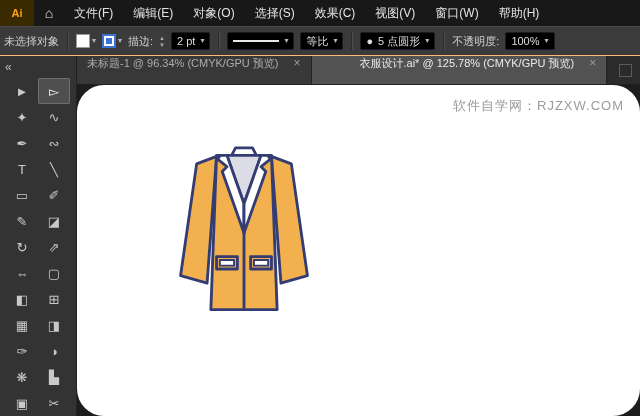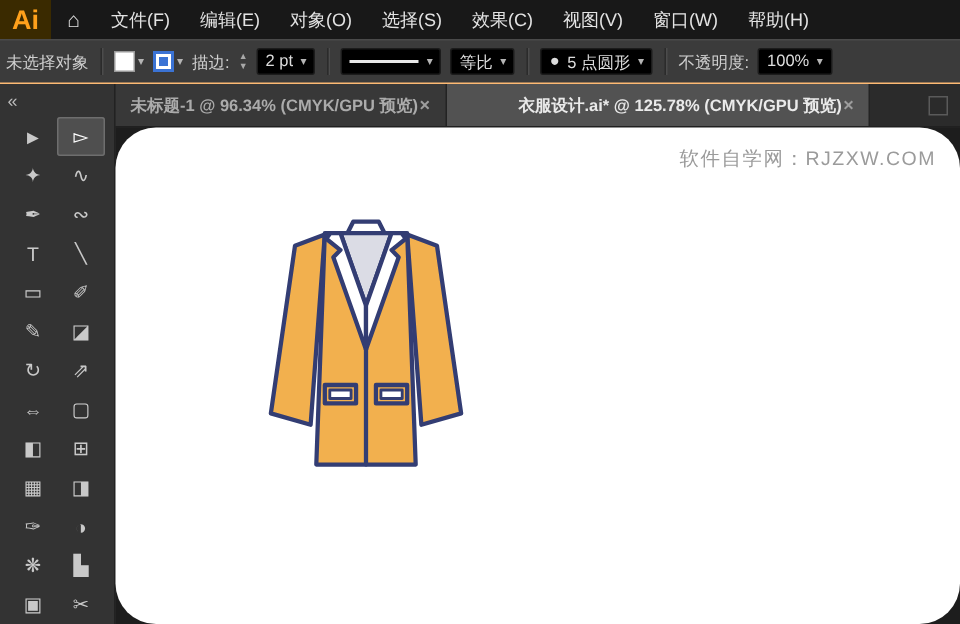--- a/index.html
+++ b/index.html
@@ -2,21 +2,21 @@
 <html><head>
 <meta charset="utf-8">
 <style>
   html,body{margin:0;padding:0;background:#1d1d1d;}
   .app{width:640px;height:416px;display:flex;flex-direction:column;overflow:hidden;
        font-family:"Liberation Sans","DejaVu Sans",sans-serif;-webkit-font-smoothing:antialiased;}
 
   
   .menubar{flex:0 0 26px;height:26px;background:#181818;display:flex;align-items:center;
            color:#e3e3e3;font-size:12px;}
-  .ai-logo{width:34px;height:26px;background:#3a2a00;color:#ffa11b;font-weight:bold;font-size:18px;
+  .ai-logo{width:34px;height:26px;background:#3a2a00;color:#ffa11b;font-weight:bold;font-size:11px;
            display:flex;align-items:center;justify-content:center;}
   .home-icon{width:30px;text-align:center;font-size:14px;color:#e0e0e0;}
   .menu-item{padding:16px 10px;line-height:26px;white-space:nowrap;cursor:default;}
 
   
   .controlbar{flex:0 0 30px;height:30px;background:#3b3b3b;border-top:1px solid #4a4a4a;
               border-bottom:1px solid #fdba74;display:flex;align-items:center;gap:6px;
               padding:0 4px;font-size:11px;color:#cfcfcf;overflow:hidden;box-sizing:border-box;}
   .vsep{width:1px;height:18px;background:#2b2b2b;box-shadow:1px 0 0 #4c4c4c;margin:0 2px;flex:0 0 1px;}
   .swgroup{display:flex;align-items:center;gap:2px;}
@@ -39,22 +39,22 @@
            display:flex;flex-direction:column;overflow:hidden;}
   .toolbar-head{flex:0 0 22px;display:flex;align-items:center;padding:0 5px;color:#bdbdbd;font-size:12px;}
   .tools{flex:1;display:grid;grid-template-columns:1fr 1fr;grid-auto-rows:26px;padding:0 6px;overflow:hidden;}
   .tool{display:flex;align-items:center;justify-content:center;color:#c9c9c9;font-size:13px;border-radius:2px;cursor:default;}
   .tool.active{background:#4f4f4f;box-shadow:inset 0 0 0 1px #6e6e6e;color:#ffffff;}
 
   
   .docarea{flex:1;display:flex;flex-direction:column;min-width:0;}
   .tabbar{flex:0 0 28px;height:28px;background:#2b2b2b;display:flex;align-items:stretch;
           border-bottom:1px solid #202020;overflow:hidden;}
-  .tab{display:flex;align-items:center;gap:1px;padding:0 10px;font-size:11px;background:#383838;
-       color:#ababab;border-right:1px solid #232323;white-space:nowrap;cursor:default;font-weight:bold;}
+  .tab{display:flex;gap:15px;padding:0 10px;font-size:11px;background:#383838;
+       color:#ababab;border-right:1px solid #232323;white-space:nowrap;cursor:default;}
   .tab.active{background:#525252;color:#eaeaea;padding-left:48px;}
   .tab-close{font-size:12px;color:#9d9d9d;}
   .tabbar-spacer{flex:1;}
   .dock-box{width:11px;height:11px;border:1px solid #5a5a5a;margin:auto 8px;}
 
   .canvas{flex:1;background:#ffffff;position:relative;overflow:hidden;border-radius:27px;}
   .watermark{position:absolute;top:12px;right:16px;color:#9b9b9b;font-size:13px;letter-spacing:1px;}
 
   
   .jacket{position:absolute;left:96px;top:58px;width:142px;height:180px;}

